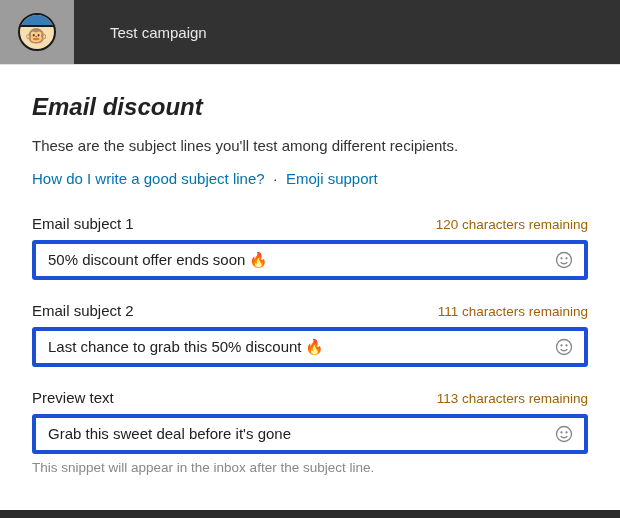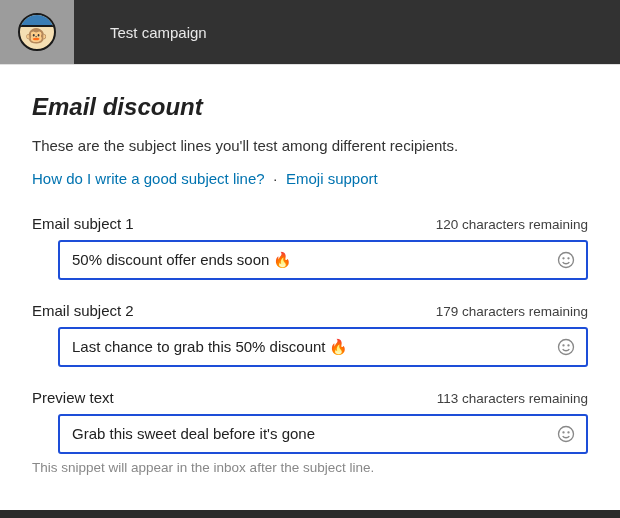--- a/index.html
+++ b/index.html
@@ -98,31 +98,30 @@
       justify-content: space-between;
       align-items: baseline;
       margin-bottom: 8px;
     }
     .field-label {
       font-size: 15px;
       color: #222;
     }
     .char-remaining {
       font-size: 13.5px;
-      color: #404040;
+      color: #a16207;
     }
     .input-wrapper {
       position: relative;
       display: flex;
       align-items: center;
-      border: 2px solid #1d4ed8;
+      border: 4px solid #1d4ed8;
       border-radius: 3px;
       height: 40px;
       background: #fff;
-      margin-left: 26px;
     }
     .text-input {
       flex: 1;
       border: none;
       outline: none;
       padding: 0 12px;
       font-size: 15px;
       color: #222;
       height: 100%;
       background: transparent;
@@ -190,21 +189,21 @@
           <circle cx="15" cy="10" r="0.6" fill="currentColor"></circle>
           <path d="M8 14.5c1 1.3 2.4 2 4 2s3-.7 4-2"></path>
         </svg>
       </div>
     </div>
   </div>
 
   <div class="field-group">
     <div class="field-row">
       <span class="field-label">Email subject 2</span>
-      <span class="char-remaining">179 characters remaining</span>
+      <span class="char-remaining">111 characters remaining</span>
     </div>
     <div class="input-wrapper">
       <input type="text" class="text-input" value="Last chance to grab this 50% discount 🔥" style="">
       <div class="emoji-button">
         <svg viewBox="0 0 24 24" fill="none" stroke="currentColor" stroke-width="1.6">
           <circle cx="12" cy="12" r="9"></circle>
           <circle cx="9" cy="10" r="0.6" fill="currentColor"></circle>
           <circle cx="15" cy="10" r="0.6" fill="currentColor"></circle>
           <path d="M8 14.5c1 1.3 2.4 2 4 2s3-.7 4-2"></path>
         </svg>

